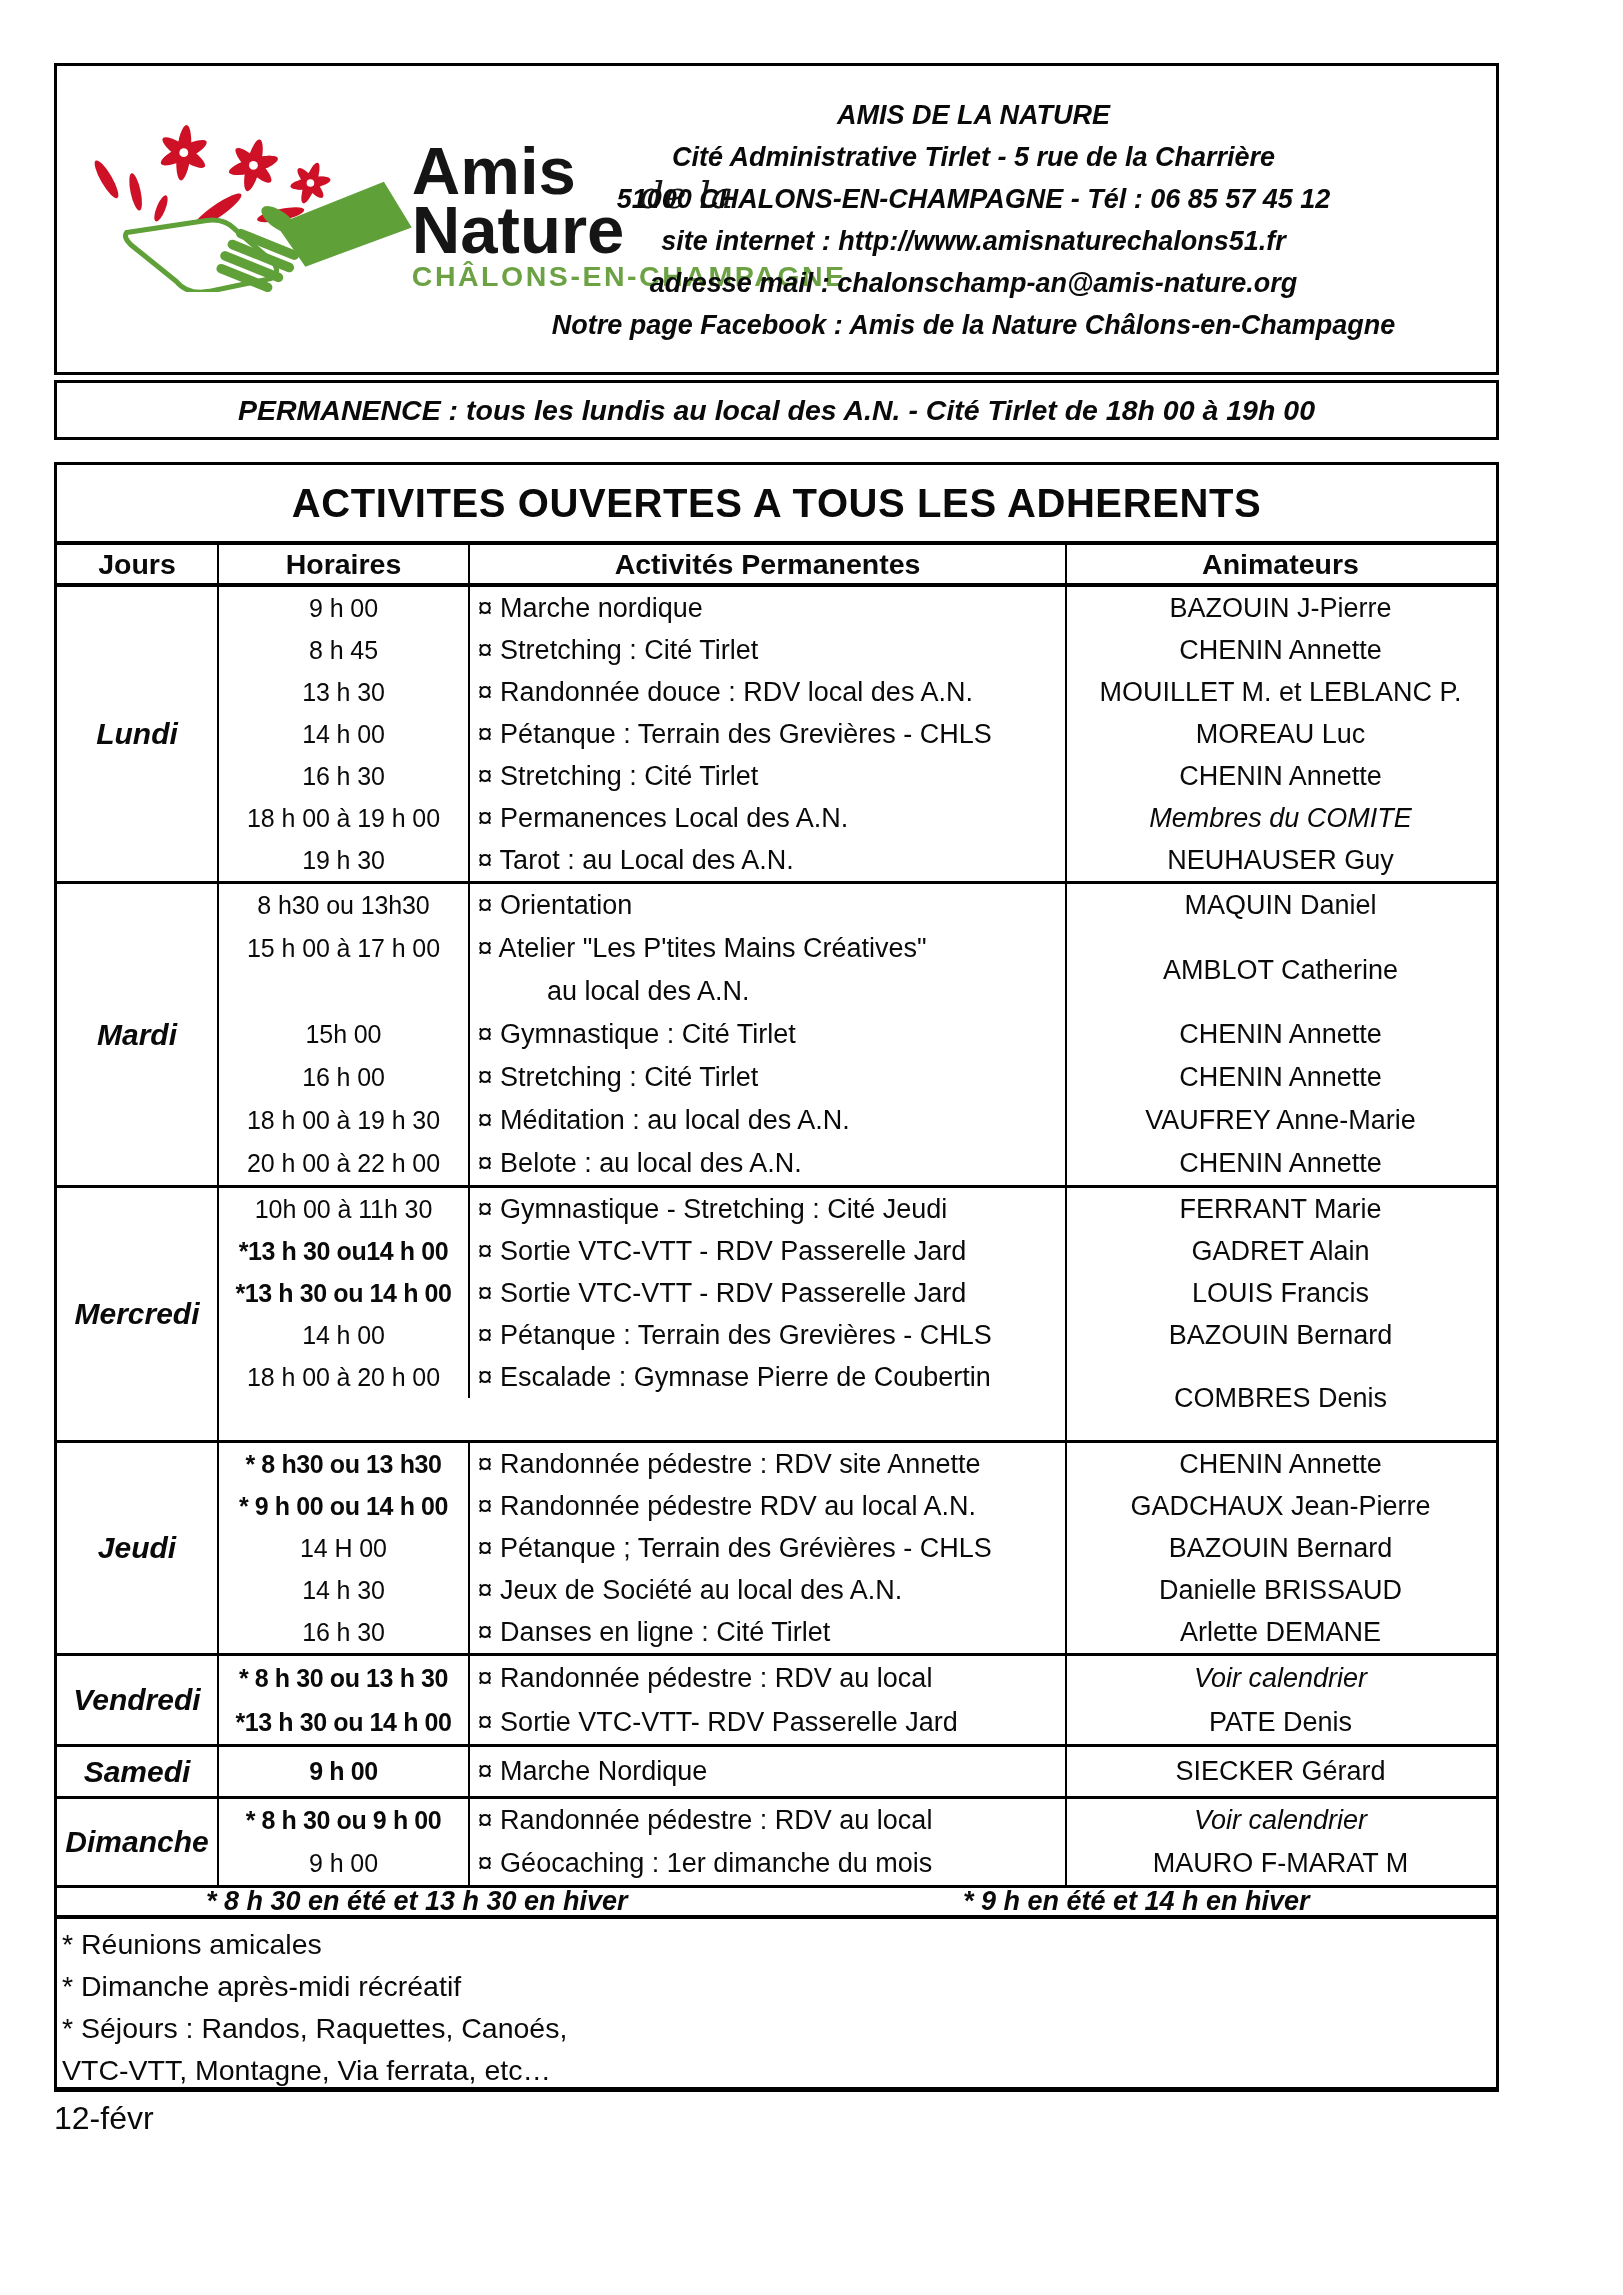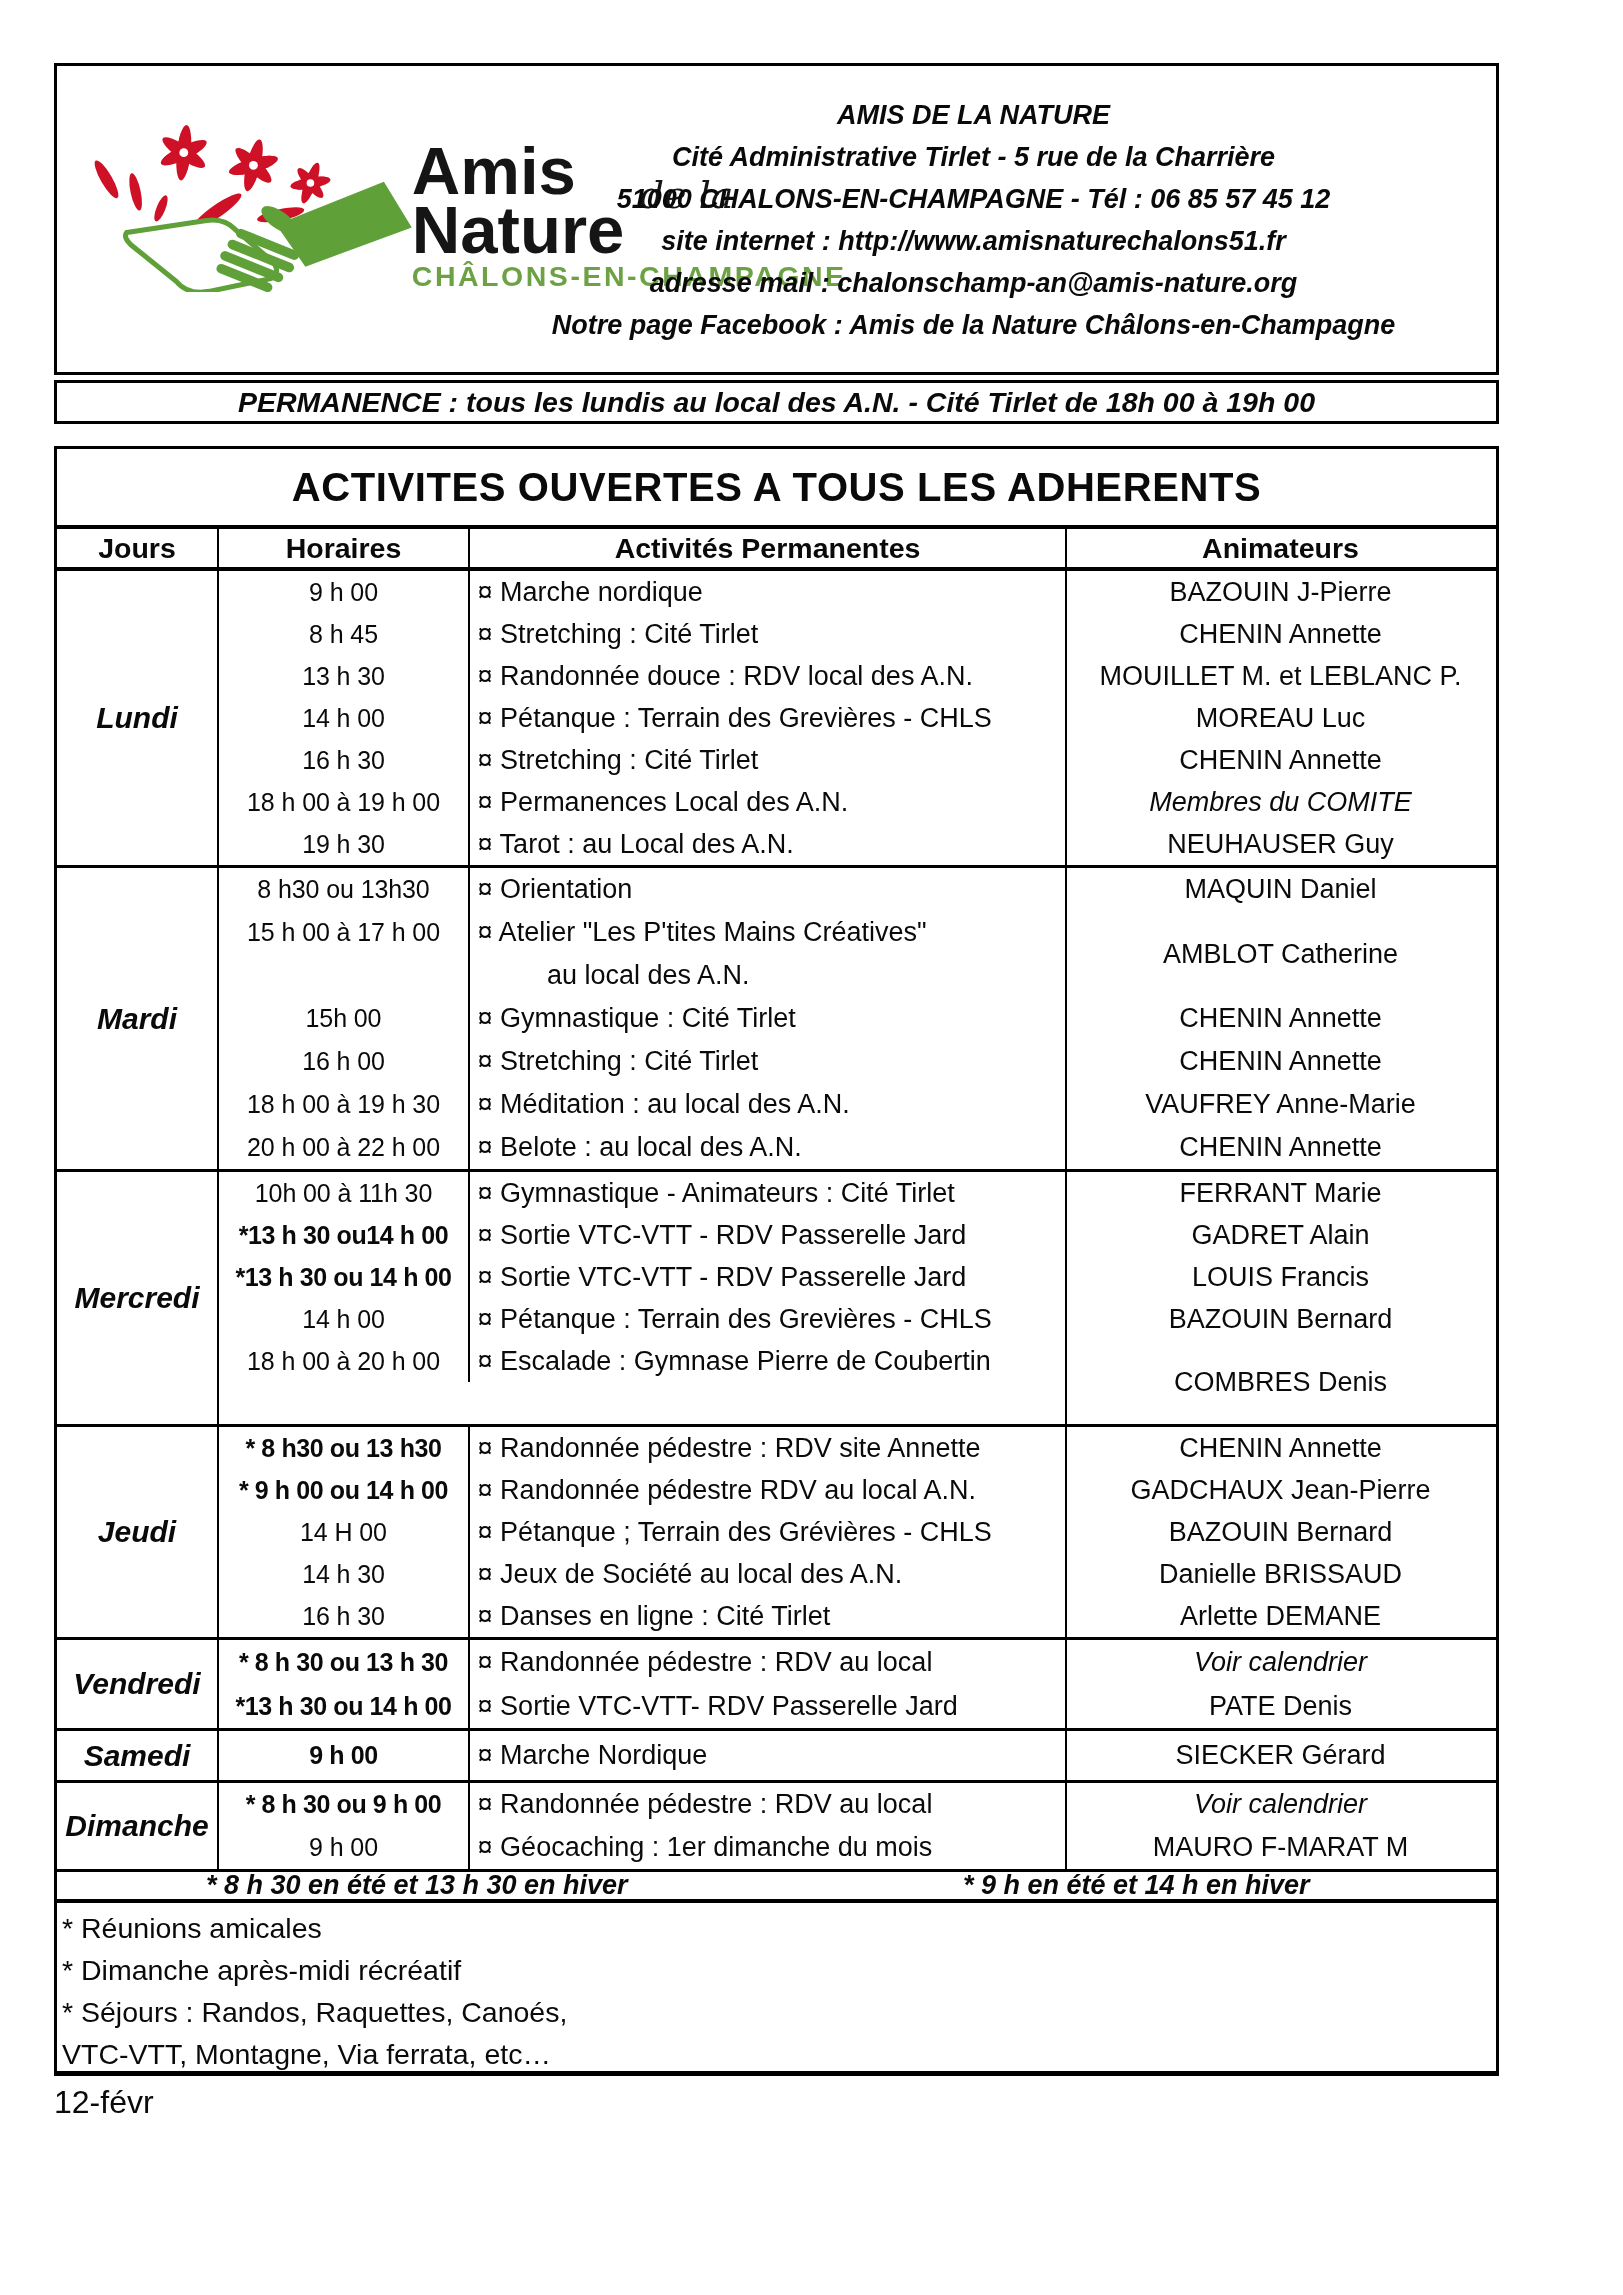--- a/index.html
+++ b/index.html
@@ -9,21 +9,21 @@
 
   .box{border:3.8px solid #000;background:#fff}
 
   
   .header-box{height:312px;position:relative}
   .logo-svg{position:absolute;left:30px;top:36px}
   .header-text{position:absolute;left:399px;right:5px;top:28px;text-align:center;
                font-weight:bold;font-style:italic;font-size:27px;line-height:42px}
 
   
-  .permanence{margin-top:5px;height:44px;display:flex;align-items:center;justify-content:center;
+  .permanence{margin-top:5px;height:60px;display:flex;align-items:center;justify-content:center;
               font-weight:bold;font-style:italic;font-size:28.5px}
 
   
   .main-box{margin-top:22px;border-bottom-width:5.7px}
   .title-row{height:80px;display:flex;align-items:center;justify-content:center;
              font-weight:bold;font-size:40px;letter-spacing:0.6px;border-bottom:4.4px solid #000}
   .thead,.day-grid{display:grid;grid-template-columns:160px 251px 597px 429px}
   .thead{height:42px;border-bottom:4.4px solid #000;font-weight:bold;font-size:28.5px}
   .cell{display:flex;align-items:center;justify-content:center;overflow:hidden}
   .thead .cell{border-left:2.5px solid #000}
@@ -181,21 +181,21 @@
       <div class="cell act">¤ Méditation : au local des A.N.</div>
       <div class="cell anim">VAUFREY Anne-Marie</div>
       <div class="cell time">20 h 00 à 22 h 00</div>
       <div class="cell act">¤ Belote : au local des A.N.</div>
       <div class="cell anim">CHENIN Annette</div>
     </section>
 
     <section class="day-grid" style="grid-auto-rows:42px">
       <div class="cell day-label" style="grid-row:1/span 6">Mercredi</div>
       <div class="cell time">10h 00 à 11h 30</div>
-      <div class="cell act">¤ Gymnastique - Animateurs : Cité Tirlet</div>
+      <div class="cell act">¤ Gymnastique - Stretching : Cité Jeudi</div>
       <div class="cell anim">FERRANT Marie</div>
       <div class="cell time b">*13 h 30 ou14 h 00</div>
       <div class="cell act">¤ Sortie VTC-VTT - RDV Passerelle Jard</div>
       <div class="cell anim">GADRET Alain</div>
       <div class="cell time b">*13 h 30 ou 14 h 00</div>
       <div class="cell act">¤ Sortie VTC-VTT - RDV Passerelle Jard</div>
       <div class="cell anim">LOUIS Francis</div>
       <div class="cell time">14 h 00</div>
       <div class="cell act">¤ Pétanque : Terrain des Grevières - CHLS</div>
       <div class="cell anim">BAZOUIN Bernard</div>

